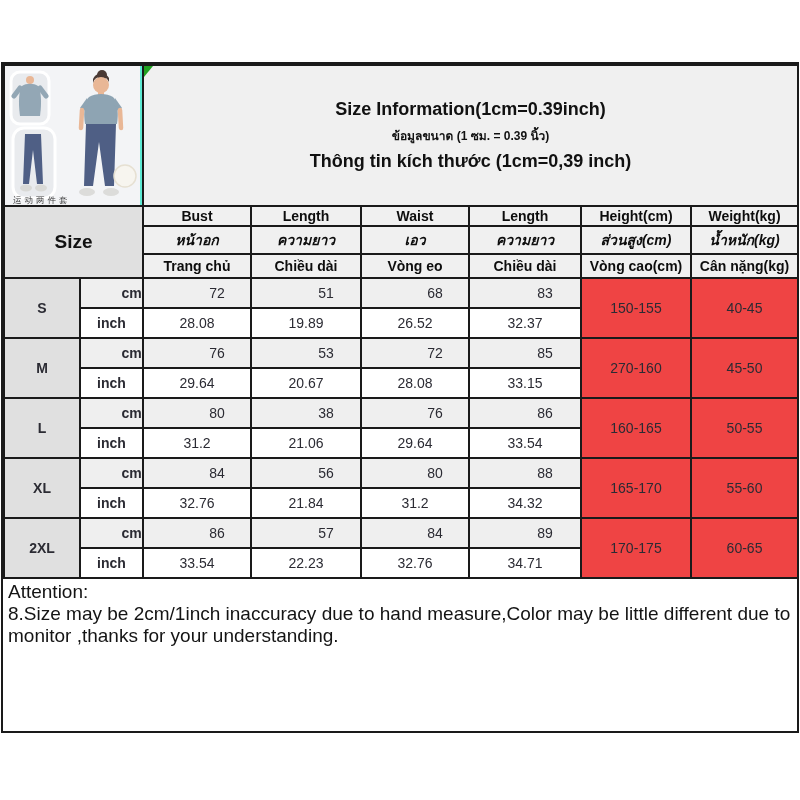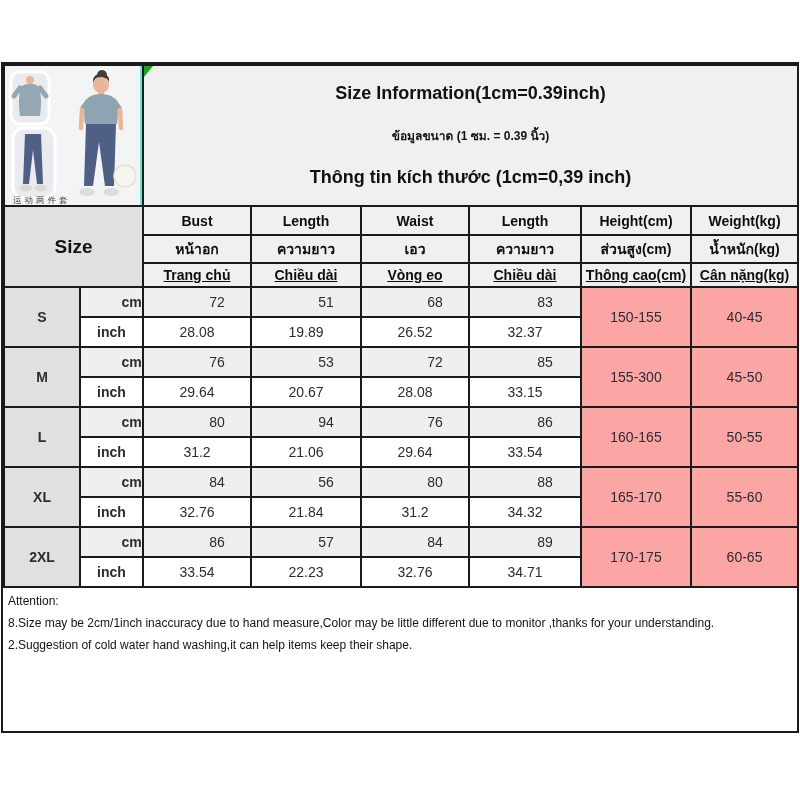--- a/index.html
+++ b/index.html
@@ -29,53 +29,53 @@
 
   
   tr.title-row td { height: 141px; }
   td.img-cell { padding: 0; background: #5eead4; }
   td.img-cell svg { display: block; }
   td.title-cell {
     position: relative;
     background: #f0f0f0;
     font-weight: bold;
   }
-  .title-lines { display: flex; flex-direction: column; gap: 22px; }
+  .title-lines { display: flex; flex-direction: column; gap: 6px; }
   .t-en { font-size: 18px; }
   .t-th { font-size: 12px; }
   .t-vi { font-size: 18px; }
   .corner-flag {
     position: absolute; left: 0; top: 0; width: 0; height: 0;
     border-top: 11px solid #21a121;
     border-right: 9px solid transparent;
   }
 
   
   td.size-big {
     background: #e0e0e0;
     font-size: 19px; font-weight: bold;
   }
-  tr.h-en td { height: 29px; }
-  tr.h-th td { height: 28px; }
-  tr.h-vi td { height: 24px; text-decoration: underline; }
+  tr.h-en td { height: 20px; }
+  tr.h-th td { height: 28px; font-style: italic; }
+  tr.h-vi td { height: 24px; }
   td.hdr { background: #f0f0f0; font-weight: bold; font-size: 14px; color: #0d0d0d; }
 
   
   tr.data td { height: 30px; font-size: 14px; color: #2b2b33; }
   td.size-label { background: #e0e0e0; font-weight: bold; font-size: 15px; color: #111; }
   td.unit { font-weight: bold; color: #111; }
   tr.row-cm td.unit, tr.row-cm td.val { background: #efefef; padding-left: 40px; }
   tr.row-inch td.unit, tr.row-inch td.val { background: #ffffff; }
-  td.merged { background: #fca5a5; }
+  td.merged { background: #ef4444; }
 
   
   .attention {
     flex: 1 1 auto;
     padding: 2px 5px 0 5px;
-    font-size: 12px; line-height: 22px; color: #141414;
+    font-size: 19px; line-height: 22px; color: #141414;
     text-align: left;
   }
   .attention p { margin: 0; }
 </style>
 </head>
 <body>
 
 <div class="sheet">
   <table class="size-chart">
     <colgroup>
@@ -151,21 +151,21 @@
       <td class="hdr">เอว</td>
       <td class="hdr">ความยาว</td>
       <td class="hdr">ส่วนสูง(cm)</td>
       <td class="hdr">น้ำหนัก(kg)</td>
     </tr>
     <tr class="h-vi">
       <td class="hdr">Trang chủ</td>
       <td class="hdr">Chiều dài</td>
       <td class="hdr">Vòng eo</td>
       <td class="hdr">Chiều dài</td>
-      <td class="hdr">Thông cao(cm)</td>
+      <td class="hdr">Vòng cao(cm)</td>
       <td class="hdr">Cân nặng(kg)</td>
     </tr>
 
     <tr class="data row-cm">
       <td class="size-label" rowspan="2">S</td>
       <td class="unit">cm</td>
       <td class="val">72</td>
       <td class="val">51</td>
       <td class="val">68</td>
       <td class="val">83</td>
@@ -180,36 +180,36 @@
       <td class="val">32.37</td>
     </tr>
 
     <tr class="data row-cm">
       <td class="size-label" rowspan="2">M</td>
       <td class="unit">cm</td>
       <td class="val">76</td>
       <td class="val">53</td>
       <td class="val">72</td>
       <td class="val">85</td>
-      <td class="merged" rowspan="2">155-300</td>
+      <td class="merged" rowspan="2">270-160</td>
       <td class="merged" rowspan="2">45-50</td>
     </tr>
     <tr class="data row-inch">
       <td class="unit">inch</td>
       <td class="val">29.64</td>
       <td class="val">20.67</td>
       <td class="val">28.08</td>
       <td class="val">33.15</td>
     </tr>
 
     <tr class="data row-cm">
       <td class="size-label" rowspan="2">L</td>
       <td class="unit">cm</td>
       <td class="val">80</td>
-      <td class="val">94</td>
+      <td class="val">38</td>
       <td class="val">76</td>
       <td class="val">86</td>
       <td class="merged" rowspan="2">160-165</td>
       <td class="merged" rowspan="2">50-55</td>
     </tr>
     <tr class="data row-inch">
       <td class="unit">inch</td>
       <td class="val">31.2</td>
       <td class="val">21.06</td>
       <td class="val">29.64</td>
@@ -250,15 +250,14 @@
       <td class="val">22.23</td>
       <td class="val">32.76</td>
       <td class="val">34.71</td>
     </tr>
   </tbody>
     </table>
 
   <div class="attention">
     <p>Attention:</p>
     <p>8.Size may be 2cm/1inch inaccuracy due to hand measure,Color may be little different due to monitor ,thanks for your understanding.</p>
-    <p>2.Suggestion of cold water hand washing,it can help items keep their shape.</p>
   </div>
 </div>
 
 </body></html>

